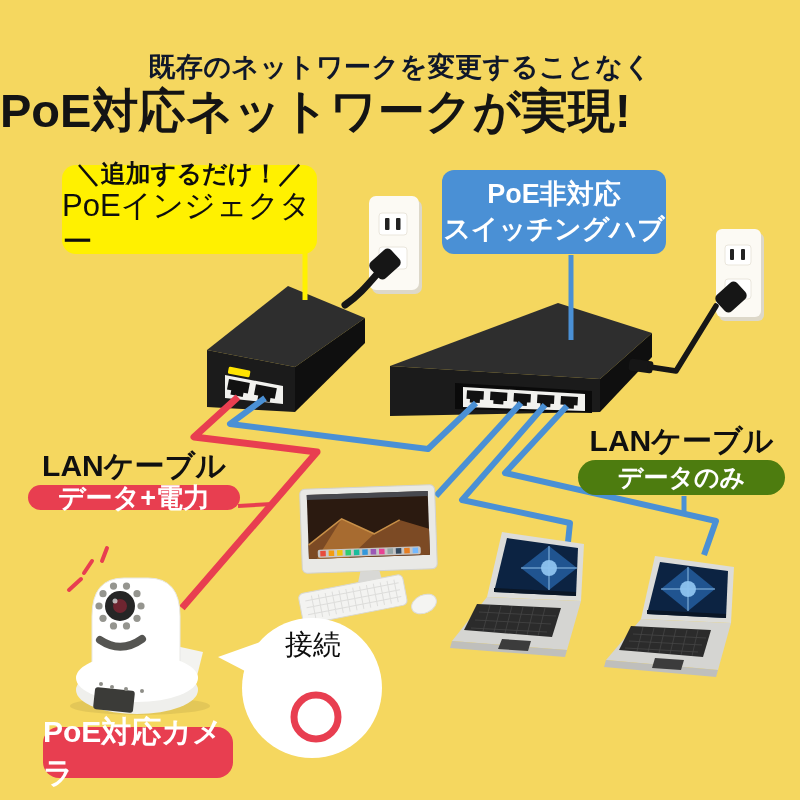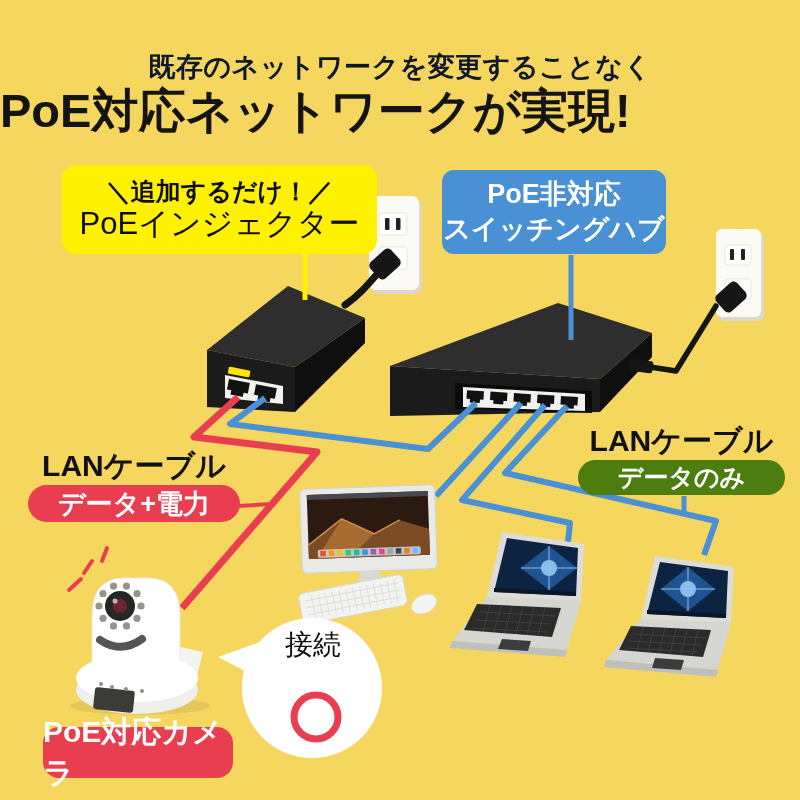--- a/index.html
+++ b/index.html
@@ -4,33 +4,33 @@
 <style>
   html,body{margin:0;padding:0;}
   .stage{position:relative;width:800px;height:800px;background:#f5d75f;overflow:hidden;
          font-family:"Liberation Sans","DejaVu Sans",sans-serif;color:#1e1e1e;}
   .stage svg{position:absolute;left:0;top:0;}
   .abs{position:absolute;}
   .title-sub{left:0;right:0;top:49px;text-align:center;font-size:27px;font-weight:bold;
              color:#0f172a;letter-spacing:.5px;}
   .title-main{left:0;right:0;top:80px;text-align:left;font-size:47px;font-weight:bold;
               color:#141414;}
-  .callout-yellow{left:62px;top:165px;width:315px;height:89px;background:#fff100;border-radius:14px;
+  .callout-yellow{left:62px;top:165px;width:255px;height:89px;background:#fff100;border-radius:14px;
                   display:flex;flex-direction:column;align-items:center;justify-content:center;}
   .cy-l1{font-size:25px;font-weight:bold;color:#0e0e0e;line-height:1.15;}
   .cy-l2{font-size:31px;font-weight:normal;color:#0e0e0e;line-height:1.15;}
   .callout-blue{left:442px;top:170px;width:224px;height:84px;background:#4a90d5;border-radius:12px;
                 display:flex;flex-direction:column;align-items:center;justify-content:center;}
   .cb-line{font-size:27px;font-weight:bold;color:#fff;line-height:1.3;}
   .lan-left{left:28px;top:449px;width:212px;text-align:center;}
   .lan-right{left:578px;top:424px;width:207px;text-align:center;}
   .lan-title{font-size:30px;font-weight:bold;color:#101010;line-height:1.1;}
   .badge{margin-top:3px;border-radius:24px;color:#fff;font-weight:bold;
          display:flex;align-items:center;justify-content:center;}
-  .badge-red{height:37px;background:#e83e50;font-size:27px;}
+  .badge-red{height:25px;background:#e83e50;font-size:27px;}
   .badge-blue{height:35px;background:#4d7c0f;font-size:25px;}
   .camera-tag{left:22px;top:727px;width:190px;height:51px;background:#e83e50;border-radius:16px;
               color:#fff;font-size:30px;font-weight:bold;display:flex;align-items:center;justify-content:center;margin-left:21px;}
   .bubble-text{left:240px;top:629px;width:146px;text-align:center;font-size:28px;font-weight:normal;
                color:#0e0e0e;line-height:1.12;}
 </style>
 </head>
 <body>
 
 <div class="stage">

